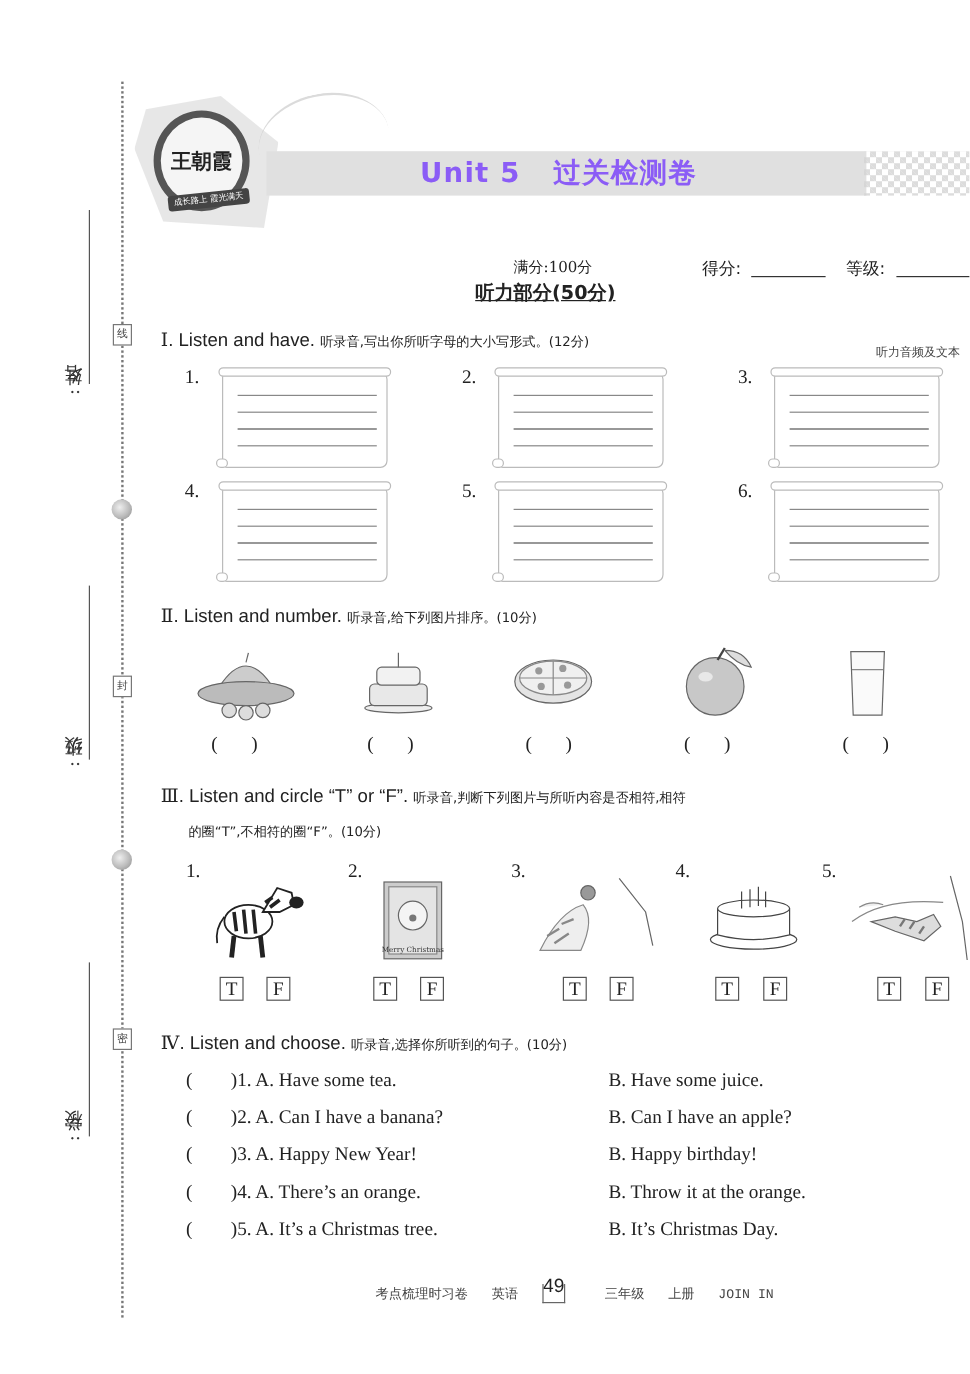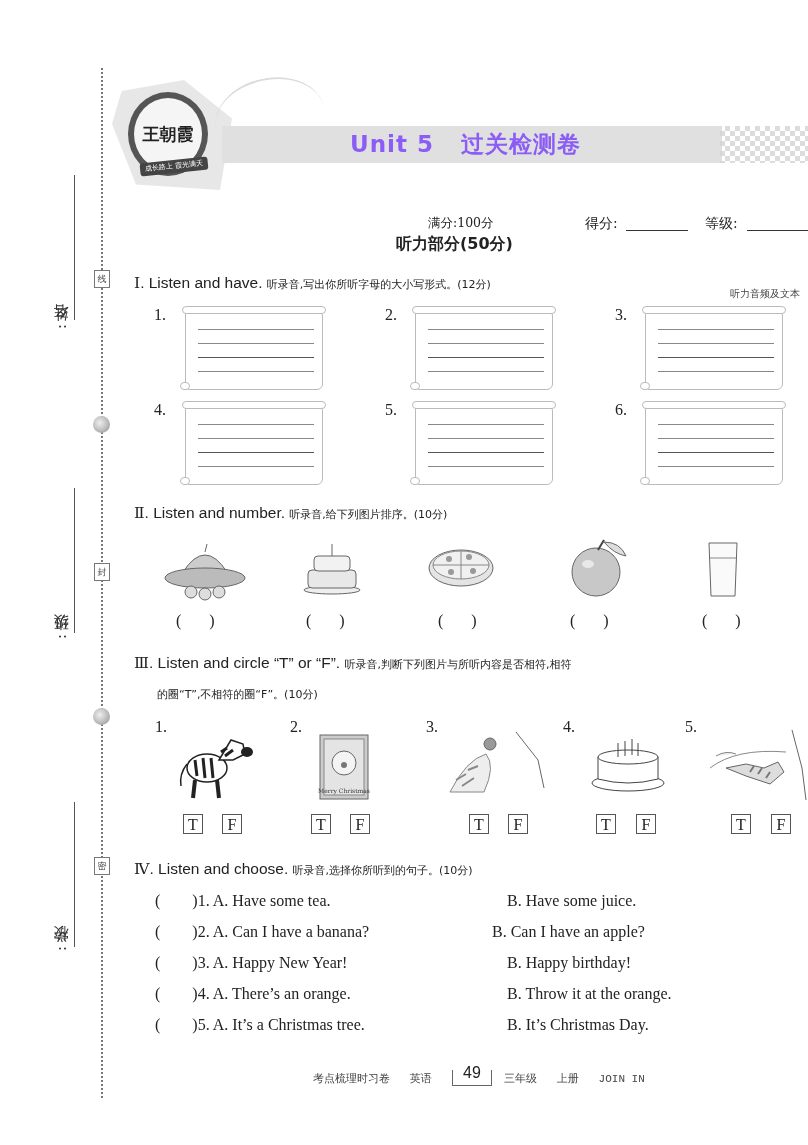--- a/index.html
+++ b/index.html
@@ -22,40 +22,40 @@
   .banner { position: absolute; left: 222px; top: 126px; width: 500px; height: 37px; background: #e0e0e0; }
   .checker { position: absolute; left: 720px; top: 126px; width: 88px; height: 37px;
     background-image: linear-gradient(45deg, #d4d4d4 25%, transparent 25%, transparent 75%, #d4d4d4 75%), linear-gradient(45deg, #d4d4d4 25%, transparent 25%, transparent 75%, #d4d4d4 75%);
     background-size: 10px 10px; background-position: 0 0, 5px 5px; opacity: .8; }
   .title { position: absolute; left: 350px; top: 129px; font-size: 23px; font-weight: bold; color: #8b5cf6; font-family: "DejaVu Sans", sans-serif; letter-spacing: 1px; }
 
   .score-row { position: absolute; top: 195px; left: 0; width: 808px; font-size: 14px; }
   .score-row span { position: absolute; white-space: nowrap; margin-top: 20px; }
   .blank { display: inline-block; border-bottom: 1px solid #333; height: 14px; vertical-align: bottom; }
 
-  .part-title { position: absolute; top: 234px; left: 396px; font-size: 16px; font-weight: bold; font-family: "DejaVu Sans", sans-serif; }
+  .part-title { position: absolute; top: 234px; left: 396px; font-size: 16px; font-weight: bold; font-family: "DejaVu Sans", sans-serif; text-decoration: underline; }
   .qhead { position: absolute; left: 134px; font-size: 15.5px; font-family: "Liberation Sans", sans-serif; white-space: nowrap; color: #222; }
   .qhead .cn { font-family: "DejaVu Sans", sans-serif; font-size: 11px; }
   .side-note { position: absolute; left: 730px; top: 287px; font-size: 10px; color: #444; white-space: nowrap; font-family: "DejaVu Serif", serif; }
 
   
   .num { position: absolute; font-size: 16px; font-family: "Liberation Serif", serif; }
   .scroll { position: absolute; width: 138px; height: 80px; border: 1px solid #bbb; border-radius: 4px 6px 6px 4px; background: #fff; }
   .scroll::before { content: ""; position: absolute; left: -4px; top: -5px; width: 142px; height: 6px; border: 1px solid #bbb; border-radius: 4px; background: #fff; }
   .scroll::after { content: ""; position: absolute; left: -6px; bottom: -1px; width: 8px; height: 6px; border: 1px solid #bbb; border-radius: 4px; background: #fff; }
   .scroll .ln { position: absolute; left: 12px; width: 116px; height: 1px; background: #888; }
 
   
   .pic { position: absolute; }
   .paren { position: absolute; font-size: 16px; font-family: "Liberation Serif", serif; white-space: pre; }
   .tf { position: absolute; width: 20px; height: 20px; border: 1px solid #555; font-size: 16px; text-align: center; line-height: 19px; font-family: "Liberation Serif", serif; }
 
   .opt { position: absolute; font-size: 16px; font-family: "Liberation Serif", serif; white-space: nowrap; }
   .footer { position: absolute; top: 1071px; font-size: 11px; color: #444; white-space: nowrap; font-family: Liberation Mono, monospace; }
-  .pageno { position: absolute; left: 452px; top: 1064px; width: 40px; height: 22px; font-size: 16px; text-align: center; font-family: "Liberation Sans", sans-serif; border-bottom: 1px solid #666; }
+  .pageno { position: absolute; left: 452px; top: 1064px; width: 19px; height: 22px; font-size: 16px; text-align: center; font-family: "Liberation Sans", sans-serif; border-bottom: 1px solid #666; }
   .pageno::before, .pageno::after { content: ""; position: absolute; bottom: -1px; width: 1px; height: 16px; background: #666; }
   .pageno::before { left: 0; } .pageno::after { right: 0; }
 </style>
 </head>
 <body>
 
 <div class="dotline"></div>
 <div class="seal" style="top:270px">线</div>
 <div class="ring" style="top:416px"></div>
 <div class="seal" style="top:563px">封</div>
@@ -244,21 +244,21 @@
 <div class="tf" style="left:731px;top:814px">T</div>
 <div class="tf" style="left:771px;top:814px">F</div>
 
 <div class="qhead" style="top:860px">
   <span class="serif">Ⅳ</span><span>. Listen and choose. </span><span class="cn">听录音,选择你所听到的句子。(10分)</span>
 </div>
 
 <div class="opt" style="left:155px;top:892px;white-space:pre"><span>(        )1. </span><span>A. Have some tea.</span></div>
 <div class="opt" style="left:507px;top:892px">B. Have some juice.</div>
 <div class="opt" style="left:155px;top:923px;white-space:pre"><span>(        )2. </span><span>A. Can I have a banana?</span></div>
-<div class="opt" style="left:492px;top:923px">B. Can I have an apple?</div>
+<div class="opt" style="left:507px;top:923px">B. Can I have an apple?</div>
 <div class="opt" style="left:155px;top:954px;white-space:pre"><span>(        )3. </span><span>A. Happy New Year!</span></div>
 <div class="opt" style="left:507px;top:954px">B. Happy birthday!</div>
 <div class="opt" style="left:155px;top:985px;white-space:pre"><span>(        )4. </span><span>A. There’s an orange.</span></div>
 <div class="opt" style="left:507px;top:985px">B. Throw it at the orange.</div>
 <div class="opt" style="left:155px;top:1016px;white-space:pre"><span>(        )5. </span><span>A. It’s a Christmas tree.</span></div>
 <div class="opt" style="left:507px;top:1016px">B. It’s Christmas Day.</div>
 
 <div class="footer" style="left:313px;white-space:pre">考点梳理时习卷   英语</div>
 <div class="pageno">49</div>
 <div class="footer" style="left:504px;white-space:pre">三年级   上册   JOIN IN</div>

